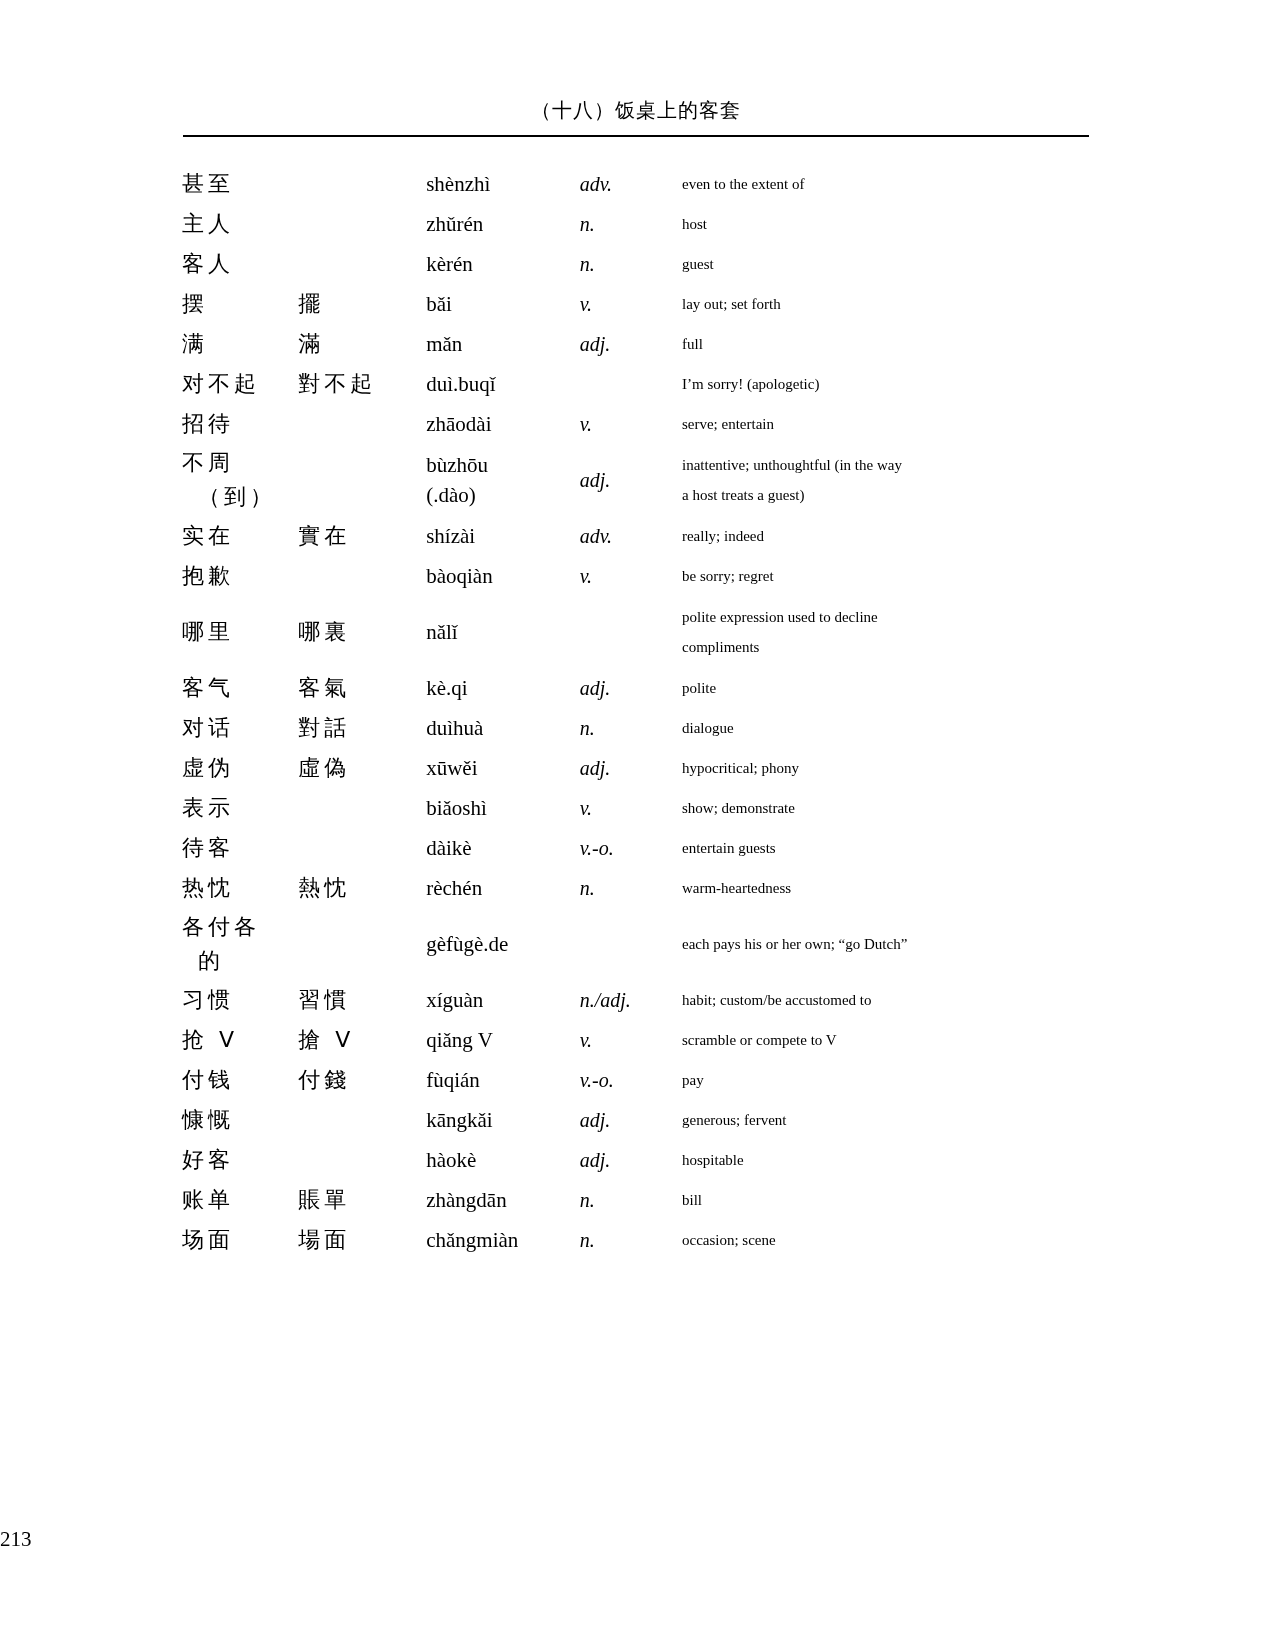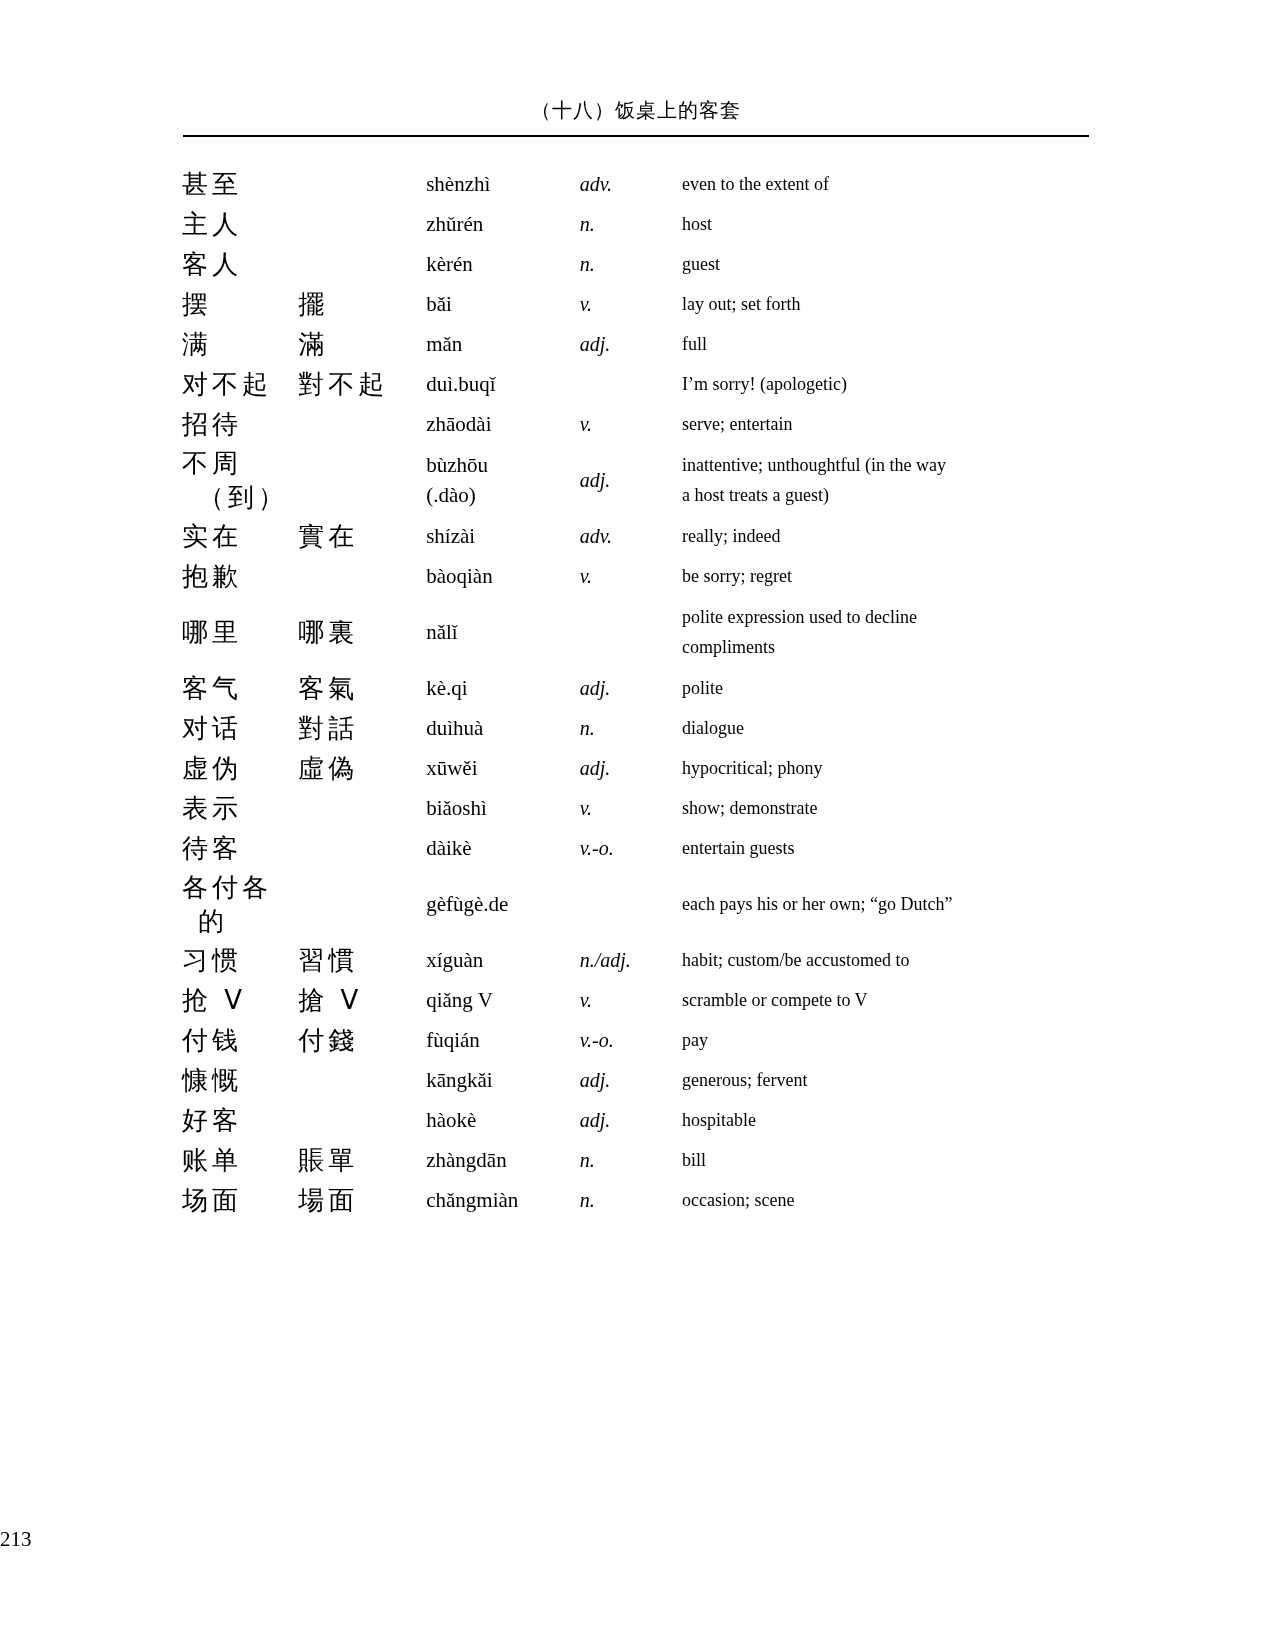--- a/index.html
+++ b/index.html
@@ -62,21 +62,21 @@
   }
 
   col.c-simp  { width: 100px; }
   col.c-trad  { width: 110px; }
   col.c-pin   { width: 132px; }
   col.c-pos   { width: 88px; }
   col.c-eng   { width: 430px; }
 
   .cell-hanzi {
     font-family: "DejaVu Sans", "Liberation Sans", sans-serif;
-    font-size: 26px;
+    font-size: 22px;
     line-height: 34px;
     letter-spacing: 4px;
     white-space: nowrap;
   }
   .cell-hanzi .line2 {
     display: block;
     padding-left: 16px;
   }
   .cell-hanzi .line-plain {
     display: block;
@@ -90,21 +90,21 @@
   .cell-pinyin .p2 { display: block; }
 
   .cell-pos {
     font-size: 20px;
     font-style: italic;
     line-height: 30px;
     white-space: nowrap;
   }
 
   .cell-eng {
-    font-size: 18px;
+    font-size: 15px;
     line-height: 30px;
   }
   .cell-eng .e2 { display: block; }
   .row-xtall  td { height: 72px; }
   .row-std    td { height: 40px; }
 
   
   .folio {
     position: absolute;
     left: 0;
@@ -250,20 +250,27 @@
           <td class="cell-pos">v.</td>
           <td class="cell-eng">show; demonstrate</td>
         </tr>
         <tr class="row-std">
           <td class="cell-hanzi">待客</td>
           <td class="cell-hanzi"></td>
           <td class="cell-pinyin">dàikè</td>
           <td class="cell-pos">v.-o.</td>
           <td class="cell-eng">entertain guests</td>
         </tr>
+        <tr class="row-std">
+          <td class="cell-hanzi">热忱</td>
+          <td class="cell-hanzi">熱忱</td>
+          <td class="cell-pinyin">rèchén</td>
+          <td class="cell-pos">n.</td>
+          <td class="cell-eng">warm-heartedness</td>
+        </tr>
         <tr class="row-xtall">
           <td class="cell-hanzi">
             <span class="line-plain">各付各</span>
             <span class="line2">的</span>
           </td>
           <td class="cell-hanzi"></td>
           <td class="cell-pinyin">gèfùgè.de</td>
           <td class="cell-pos"></td>
           <td class="cell-eng">each pays his or her own; “go Dutch”</td>
         </tr>

